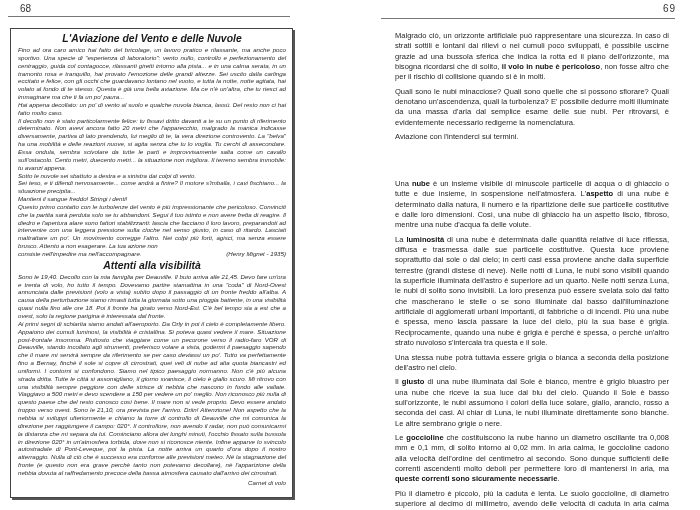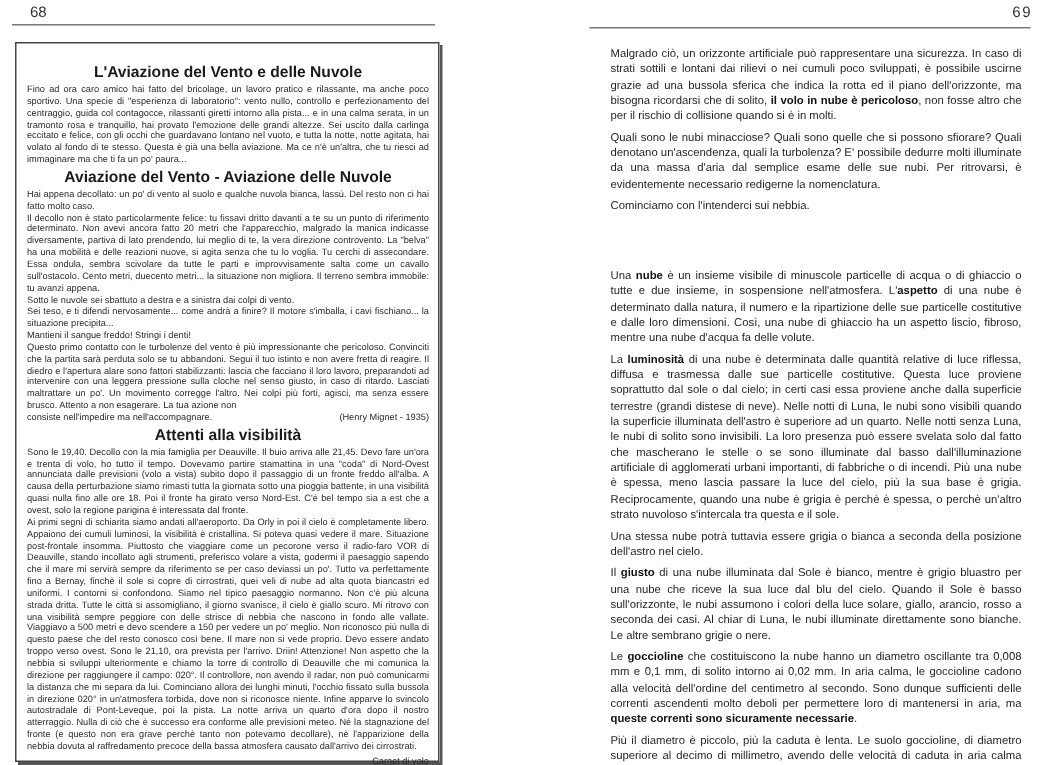--- a/index.html
+++ b/index.html
@@ -5,43 +5,44 @@
   html, body { margin: 0; padding: 0; }
   body {
     width: 700px; height: 510px; overflow: hidden;
     background: #ffffff;
     font-family: "Liberation Sans", sans-serif;
     color: #1d1d1d;
     position: relative;
   }
   .page { position: absolute; top: 0; height: 510px; }
   .page-left { left: 0; width: 350px; }
-  .page-right { left: 350px; width: 350px; }
+  .page-right { left: 338px; width: 350px; }
 
   .page-num {
     position: absolute; top: 3px;
     font-size: 10px; color: #333; padding-left: 12px;
   }
   .page-left .page-num { left: 8px; }
   .page-right .page-num { right: 12px; letter-spacing: 1px; }
 
   .header-rule {
     position: absolute; height: 0;
     border-top: 1px solid #777;
   }
   .page-left .header-rule { left: 8px; width: 282px; top: 16px; }
   .page-right .header-rule { left: 43px; width: 294px; top: 18px; }
 
   
   .box {
     position: absolute; left: 10px; top: 28px; width: 268px; height: 466px;
     border: 1px solid #444;
     box-shadow: 2px 2px 0 #555;
-    padding: 12px 6px 0 7px;
+    padding: 2px 6px 0 7px;
     box-sizing: content-box;
+    font-style: italic;
   }
   .box h2 {
     margin: 2px 0 2px 0;
     font-size: 10.4px; font-weight: bold; text-align: center;
     color: #1a1a1a;
   }
   .box p {
     margin: 0;
     font-size: 6.15px; line-height: 7.85px;
     text-align: justify;
@@ -76,21 +77,20 @@
 <body>
 
 <div class="page page-left">
   <div class="page-num">68</div>
   <div class="header-rule"></div>
 
   <div class="box">
     <h2>L'Aviazione del Vento e delle Nuvole</h2>
     <p>Fino ad ora caro amico hai fatto del bricolage, un lavoro pratico e rilassante, ma anche poco sportivo. Una specie di "esperienza di laboratorio": vento nullo, controllo e perfezionamento del centraggio, guida col contagocce, rilassanti giretti intorno alla pista... e in una calma serata, in un tramonto rosa e tranquillo, hai provato l'emozione delle grandi altezze. Sei uscito dalla carlinga eccitato e felice, con gli occhi che guardavano lontano nel vuoto, e tutta la notte, notte agitata, hai volato al fondo di te stesso. Questa è già una bella aviazione. Ma ce n'è un'altra, che tu riesci ad immaginare ma che ti fa un po' paura...</p>
 
-    <h2>Aviazione del Vento  -  Aviazione delle Nuvole</h2>
     <p>Hai appena decollato: un po' di vento al suolo e qualche nuvola bianca, lassù. Del resto non ci hai fatto molto caso.</p>
     <p>Il decollo non è stato particolarmente felice: tu fissavi dritto davanti a te su un punto di riferimento determinato. Non avevi ancora fatto 20 metri che l'apparecchio, malgrado la manica indicasse diversamente, partiva di lato prendendo, lui meglio di te, la vera direzione controvento. La "belva" ha una mobilità e delle reazioni nuove, si agita senza che tu lo voglia. Tu cerchi di assecondare. Essa ondula, sembra scivolare da tutte le parti e improvvisamente salta come un cavallo sull'ostacolo. Cento metri, duecento metri... la situazione non migliora. Il terreno sembra immobile: tu avanzi appena.</p>
     <p>Sotto le nuvole sei sbattuto a destra e a sinistra dai colpi di vento.</p>
     <p>Sei teso, e ti difendi nervosamente... come andrà a finire? Il motore s'imballa, i cavi fischiano... la situazione precipita...</p>
     <p>Mantieni il sangue freddo! Stringi i denti!</p>
     <p>Questo primo contatto con le turbolenze del vento è più impressionante che pericoloso. Convinciti che la partita sarà perduta solo se tu abbandoni. Segui il tuo istinto e non avere fretta di reagire. Il diedro e l'apertura alare sono fattori stabilizzanti: lascia che facciano il loro lavoro, preparandoti ad intervenire con una leggera pressione sulla cloche nel senso giusto, in caso di ritardo. Lasciati maltrattare un po'. Un movimento corregge l'altro. Nei colpi più forti, agisci, ma senza essere brusco. Attento a non esagerare. La tua azione non</p>
     <p class="sig">
       <span>consiste nell'impedire ma nell'accompagnare.</span>
       <span>(Henry Mignet - 1935)</span>
     </p>
@@ -102,21 +102,21 @@
   </div>
 </div>
 
 <div class="page page-right">
   <div class="page-num">69</div>
   <div class="header-rule"></div>
 
   <div class="rtext rtext-top">
     <p><span>Malgrado ciò, un orizzonte artificiale può rappresentare una sicurezza. In caso di strati sottili e lontani dai rilievi o nei cumuli poco sviluppati, è possibile uscirne grazie ad una bussola sferica che indica la rotta ed il piano dell'orizzonte, ma bisogna ricordarsi che di solito, </span><b>il volo in nube è pericoloso</b><span>, non fosse altro che per il rischio di collisione quando si è in molti.</span></p>
     <p>Quali sono le nubi minacciose? Quali sono quelle che si possono sfiorare? Quali denotano un'ascendenza, quali la turbolenza? E' possibile dedurre molti illuminate da una massa d'aria dal semplice esame delle sue nubi. Per ritrovarsi, è evidentemente necessario redigerne la nomenclatura.</p>
-    <p>Cominciamo con l'intenderci sui nebbia.</p>
+    <p>Aviazione con l'intenderci sui termini.</p>
   </div>
 
 
   <div class="rtext rtext-main">
     <p><span>Una </span><b>nube</b><span> è un insieme visibile di minuscole particelle di acqua o di ghiaccio o tutte e due insieme, in sospensione nell'atmosfera. L'</span><b>aspetto</b><span> di una nube è determinato dalla natura, il numero e la ripartizione delle sue particelle costitutive e dalle loro dimensioni. Così, una nube di ghiaccio ha un aspetto liscio, fibroso, mentre una nube d'acqua fa delle volute.</span></p>
     <p><span>La </span><b>luminosità</b><span> di una nube è determinata dalle quantità relative di luce riflessa, diffusa e trasmessa dalle sue particelle costitutive. Questa luce proviene soprattutto dal sole o dal cielo; in certi casi essa proviene anche dalla superficie terrestre (grandi distese di neve). Nelle notti di Luna, le nubi sono visibili quando la superficie illuminata dell'astro è superiore ad un quarto. Nelle notti senza Luna, le nubi di solito sono invisibili. La loro presenza può essere svelata solo dal fatto che mascherano le stelle o se sono illuminate dal basso dall'illuminazione artificiale di agglomerati urbani importanti, di fabbriche o di incendi. Più una nube è spessa, meno lascia passare la luce del cielo, più la sua base è grigia. Reciprocamente, quando una nube è grigia è perchè è spessa, o perchè un'altro strato nuvoloso s'intercala tra questa e il sole.</span></p>
     <p>Una stessa nube potrà tuttavia essere grigia o bianca a seconda della posizione dell'astro nel cielo.</p>
     <p><span>Il </span><b>giusto</b><span> di una nube illuminata dal Sole è bianco, mentre è grigio bluastro per una nube che riceve la sua luce dal blu del cielo. Quando il Sole è basso sull'orizzonte, le nubi assumono i colori della luce solare, giallo, arancio, rosso a seconda dei casi. Al chiar di Luna, le nubi illuminate direttamente sono bianche. Le altre sembrano grigie o nere.</span></p>
     <p><span>Le </span><b>goccioline</b><span> che costituiscono la nube hanno un diametro oscillante tra 0,008 mm e 0,1 mm, di solito intorno ai 0,02 mm. In aria calma, le goccioline cadono alla velocità dell'ordine del centimetro al secondo. Sono dunque sufficienti delle correnti ascendenti molto deboli per permettere loro di mantenersi in aria, ma </span><b>queste correnti sono sicuramente necessarie</b><span>.</span></p>
     <p>Più il diametro è piccolo, più la caduta è lenta. Le suolo goccioline, di diametro superiore al decimo di millimetro, avendo delle velocità di caduta in aria calma dell'ordine del metro al secondo, di solito non trovano delle ascendenze sufficienti per sostenerle e cadono sotto forma di pioggia.</p>

